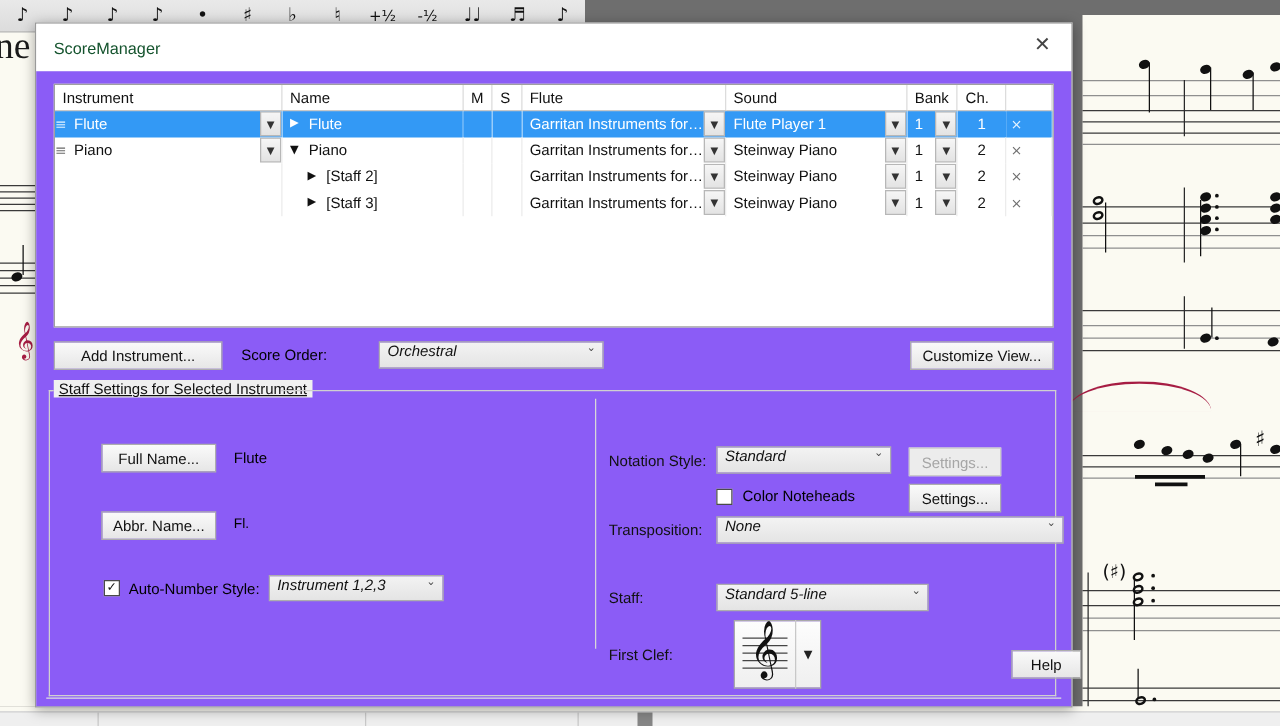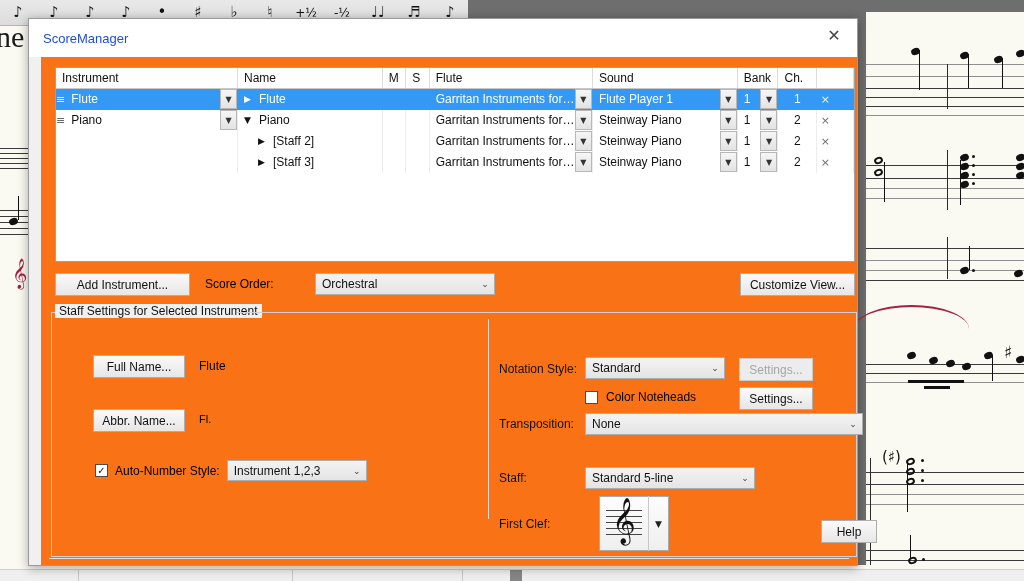--- a/index.html
+++ b/index.html
@@ -93,21 +93,21 @@
     border: 1px solid #9a9a9a;
     box-shadow: 0 2px 10px rgba(0,0,0,.35);
     display: flex; flex-direction: column;
   }
   .titlebar {
     height: 38px; background: #ffffff;
     display: flex; align-items: center;
     padding: 0 0 0 14px;
     position: relative; flex: none;
   }
-  .titlebar .title { font-size: 13px; color: #1d4ed8; }
+  .titlebar .title { font-size: 13px; color: #14532d; }
   .btn-close {
     position: absolute; right: 0; top: 0;
     width: 46px; height: 32px;
     display: flex; align-items: center; justify-content: center;
     font-size: 16px; color: #444; background: transparent; border: 0;
     font-family: "DejaVu Sans", sans-serif; cursor: default;
   }
 
   .tabstrip {
     height: 24px; position: relative; flex: none;
@@ -124,22 +124,22 @@
     background: #f0f0f0;
     margin-right: -1px;
     position: relative;
   }
   .tab.active {
     background: #ffffff; border-bottom-color: #ffffff;
     z-index: 2; padding: 0 10px;
   }
 
   .dlg-body {
-    flex: 1; background: #f97316;
-    position: relative; padding: 0 25px; margin-left: 12px;
+    flex: 1; background: #8b5cf6;
+    position: relative; padding: 0 25px;
   }
 
   
   .tablewrap {
     position: absolute; left: 14px; top: 10px;
     width: 800px; height: 195px;
     background: #ffffff;
     border: 1px solid #a0a0a0;
     overflow: hidden;
   }
@@ -199,37 +199,37 @@
   #addInstr { position:absolute; left:0; top:0; width:135px; height:23px; }
   #scoreOrderLbl { position:absolute; left:150px; top:4px; font-size:12px; }
   #scoreOrder {
     position:absolute; left:260px; top:0; width:180px; height:22px;
   }
   #customizeView { position:absolute; right:0; top:0; width:115px; height:23px; }
 
   .combobox {
     background: linear-gradient(#f3f3f3,#e4e4e4);
     border: 1px solid #adadad;
-    display: flex; align-items: center;
-    font-size: 12px; color:#111;
+    display: flex; align-items: flex-start;
+    font-size: 12px; color:#111;font-style:italic;
   }
   .combobox .cb-text { flex:1; padding-left:6px; white-space:nowrap; overflow:hidden;}
   .combobox .cb-arrow {
     width: 18px; text-align:center; font-size:9px; color:#444;
     font-family:"DejaVu Sans",sans-serif;
   }
 
   
   .groupbox {
     position: absolute; left: 10px; top: 248px;
     width: 806px; height: 252px;
   }
   .groupbox > .gb-legend {
     position: absolute; left: 4px; top: -1px; font-size: 12px;
-    background: #f0f0f0; padding: 0 4px; color:#111;
+    background: #f0f0f0; padding: 0 4px; color:#111;text-decoration:underline;
   }
   .groupbox > .gb-frame {
     position: absolute; left: 0; top: 7px; right: 0; bottom: 0;
     border: 1px solid #d0d0d0; border-top: none;
   }
   .groupbox > .gb-frame::before {
     content:""; position:absolute; left:0; top:0; width:2px; height:1px; background:#d0d0d0;
   }
   .gb-topline-left { position:absolute; left:0; top:7px; width:4px; height:1px; background:#d0d0d0;}
   .gb-topline-right { position:absolute; left:186px; top:7px; right:0; height:1px; background:#d0d0d0;}

